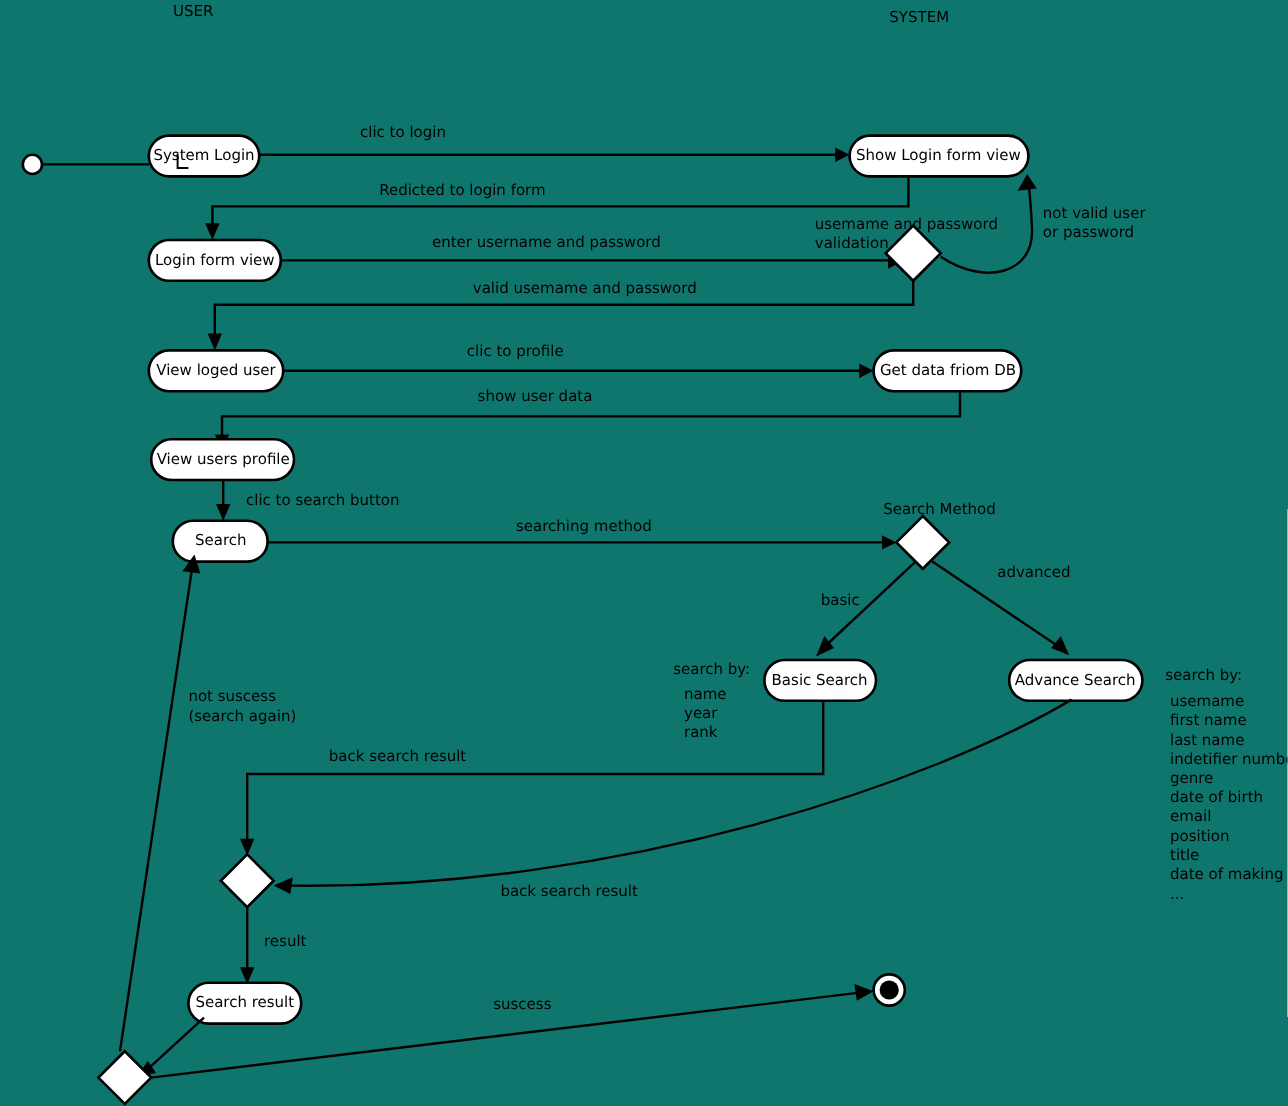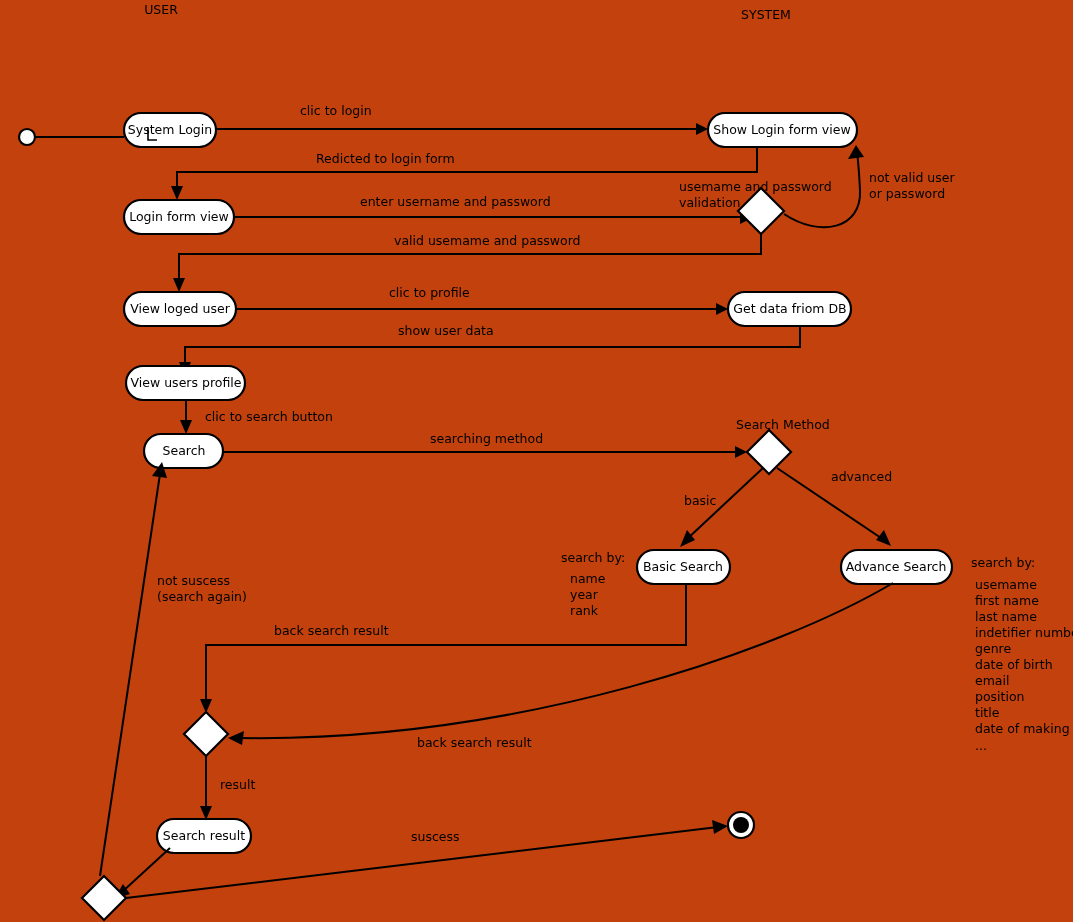--- a/index.html
+++ b/index.html
@@ -7,21 +7,21 @@
     padding: 0;
     background: #ffffff;
   }
   body {
     font-family: "DejaVu Sans", sans-serif;
   }
   #diagram-root {
     position: relative;
     width: 1073px;
     height: 922px;
-    background: #c2410c;
+    background: #0f766e;
     overflow: hidden;
   }
   svg#uml-canvas {
     position: absolute;
     left: 0;
     top: 0;
     width: 1073px;
     height: 922px;
     display: block;
   }

